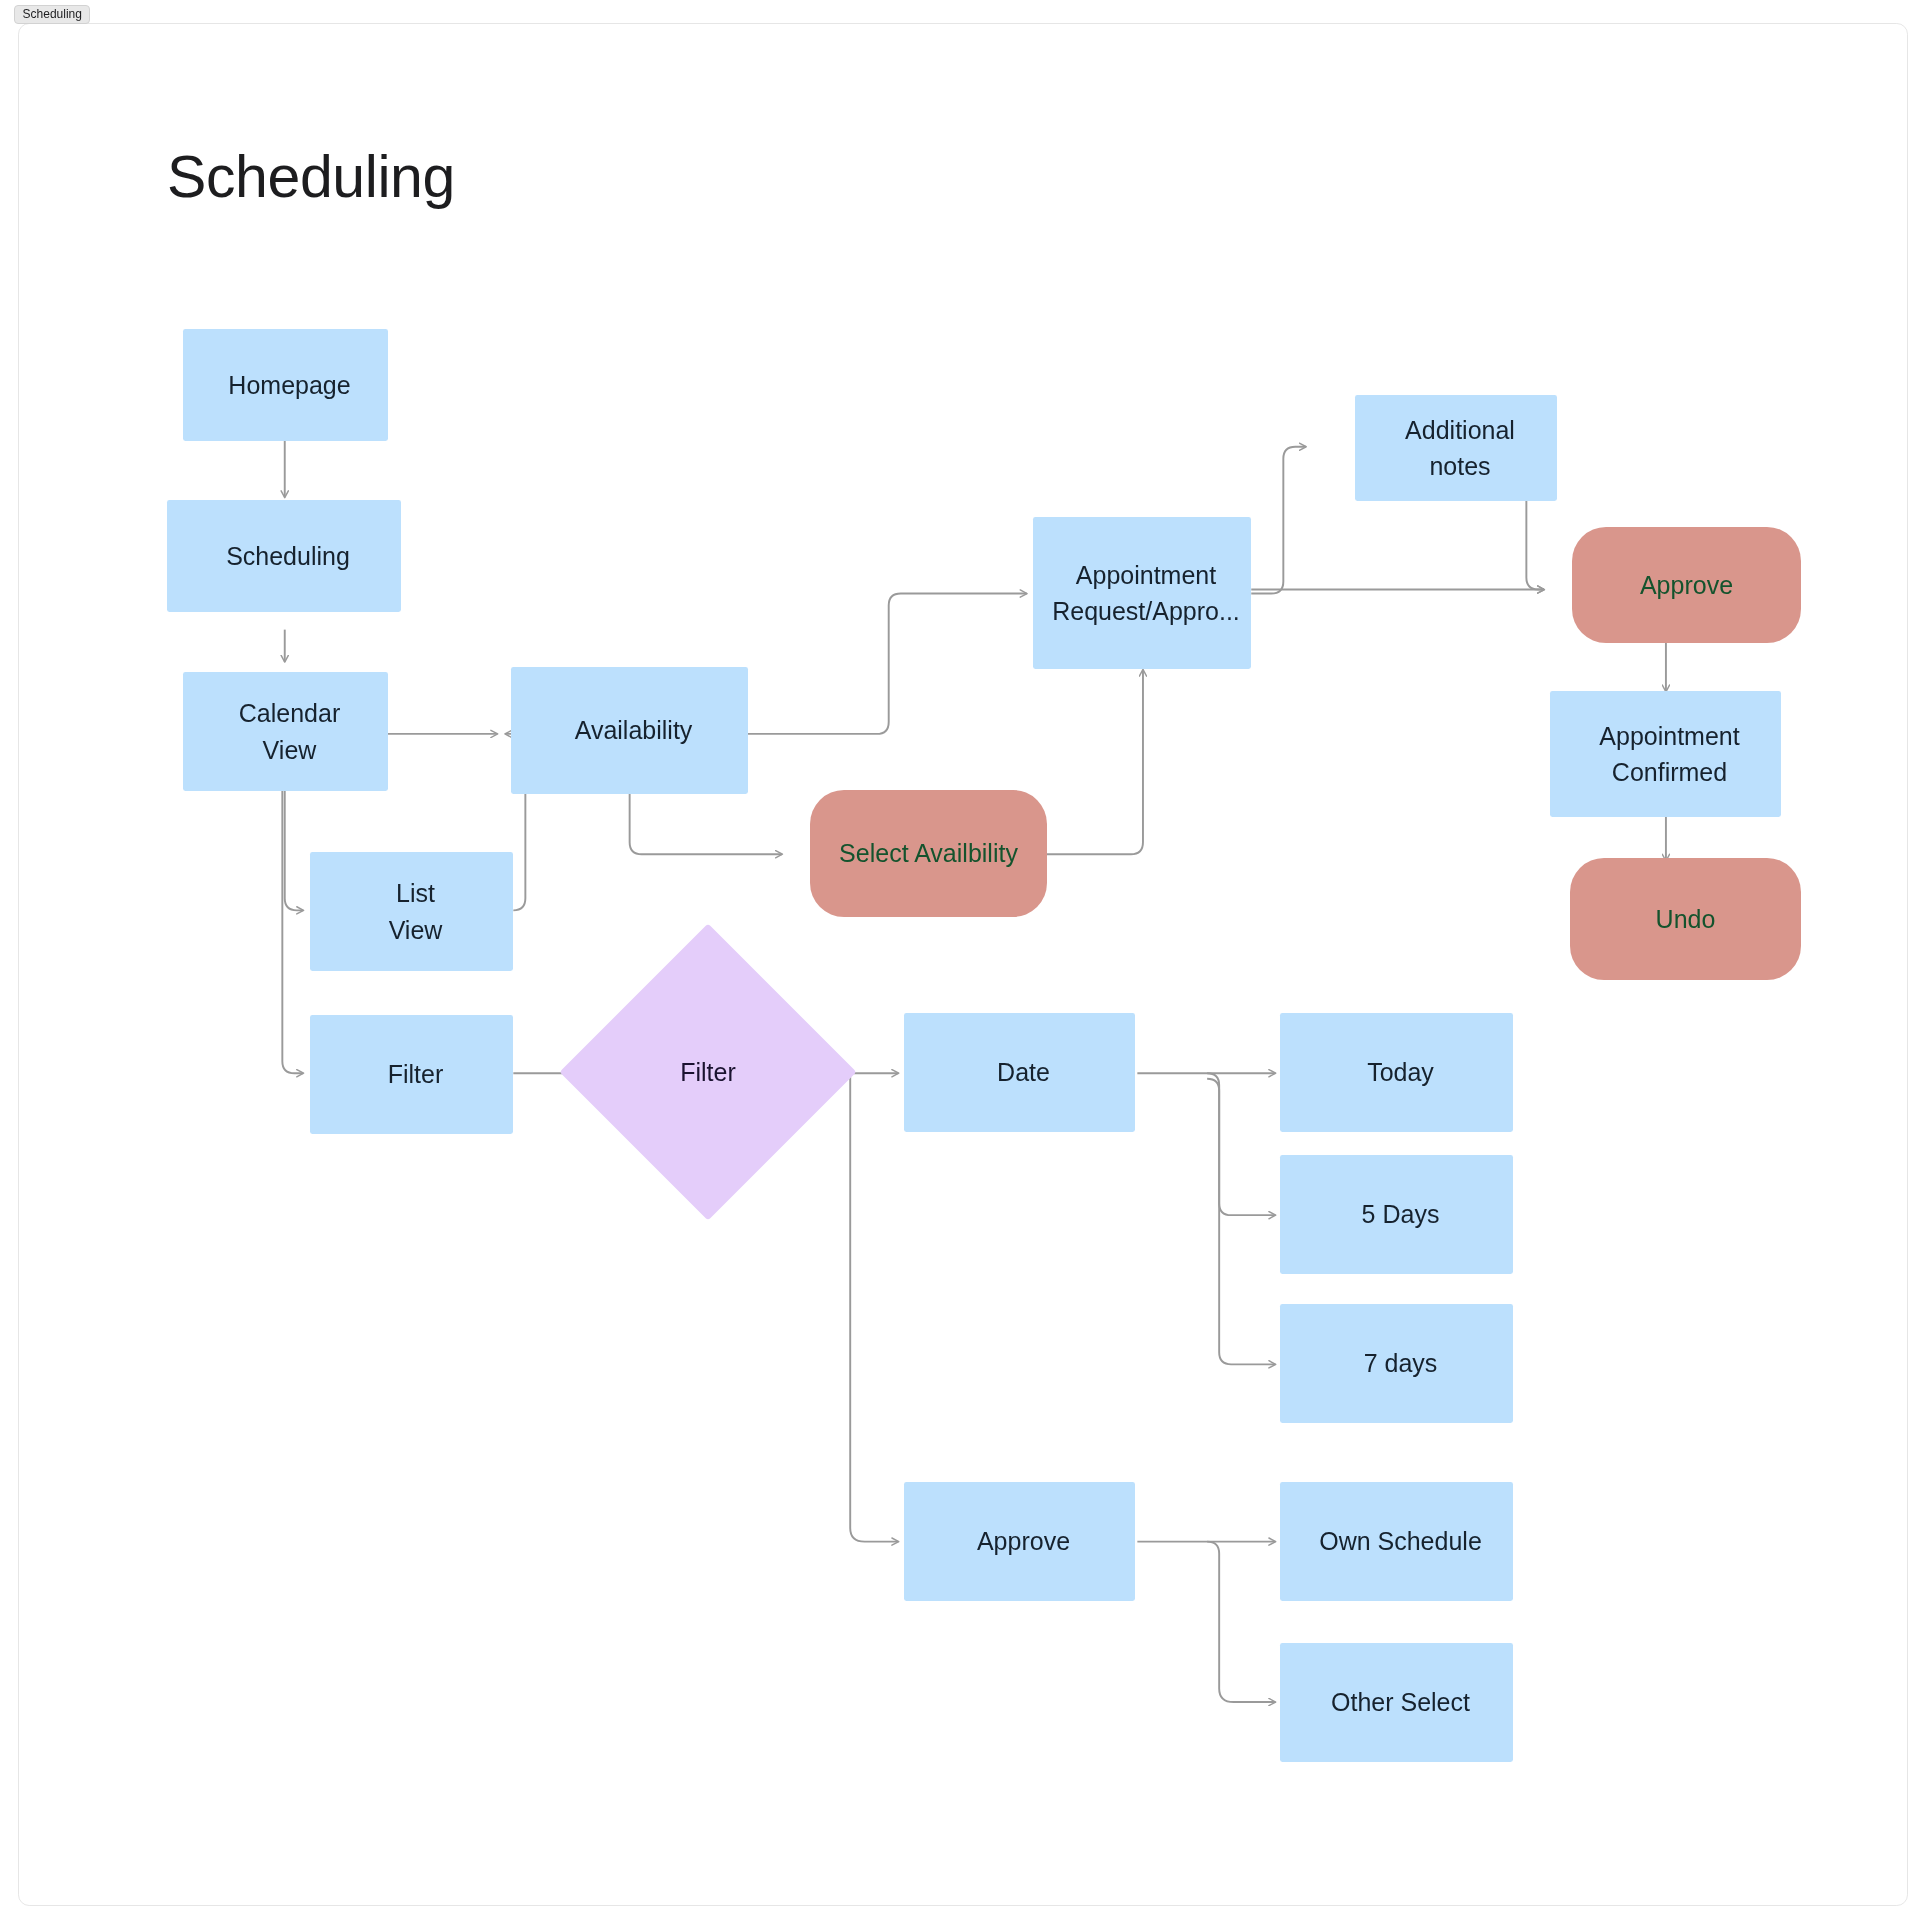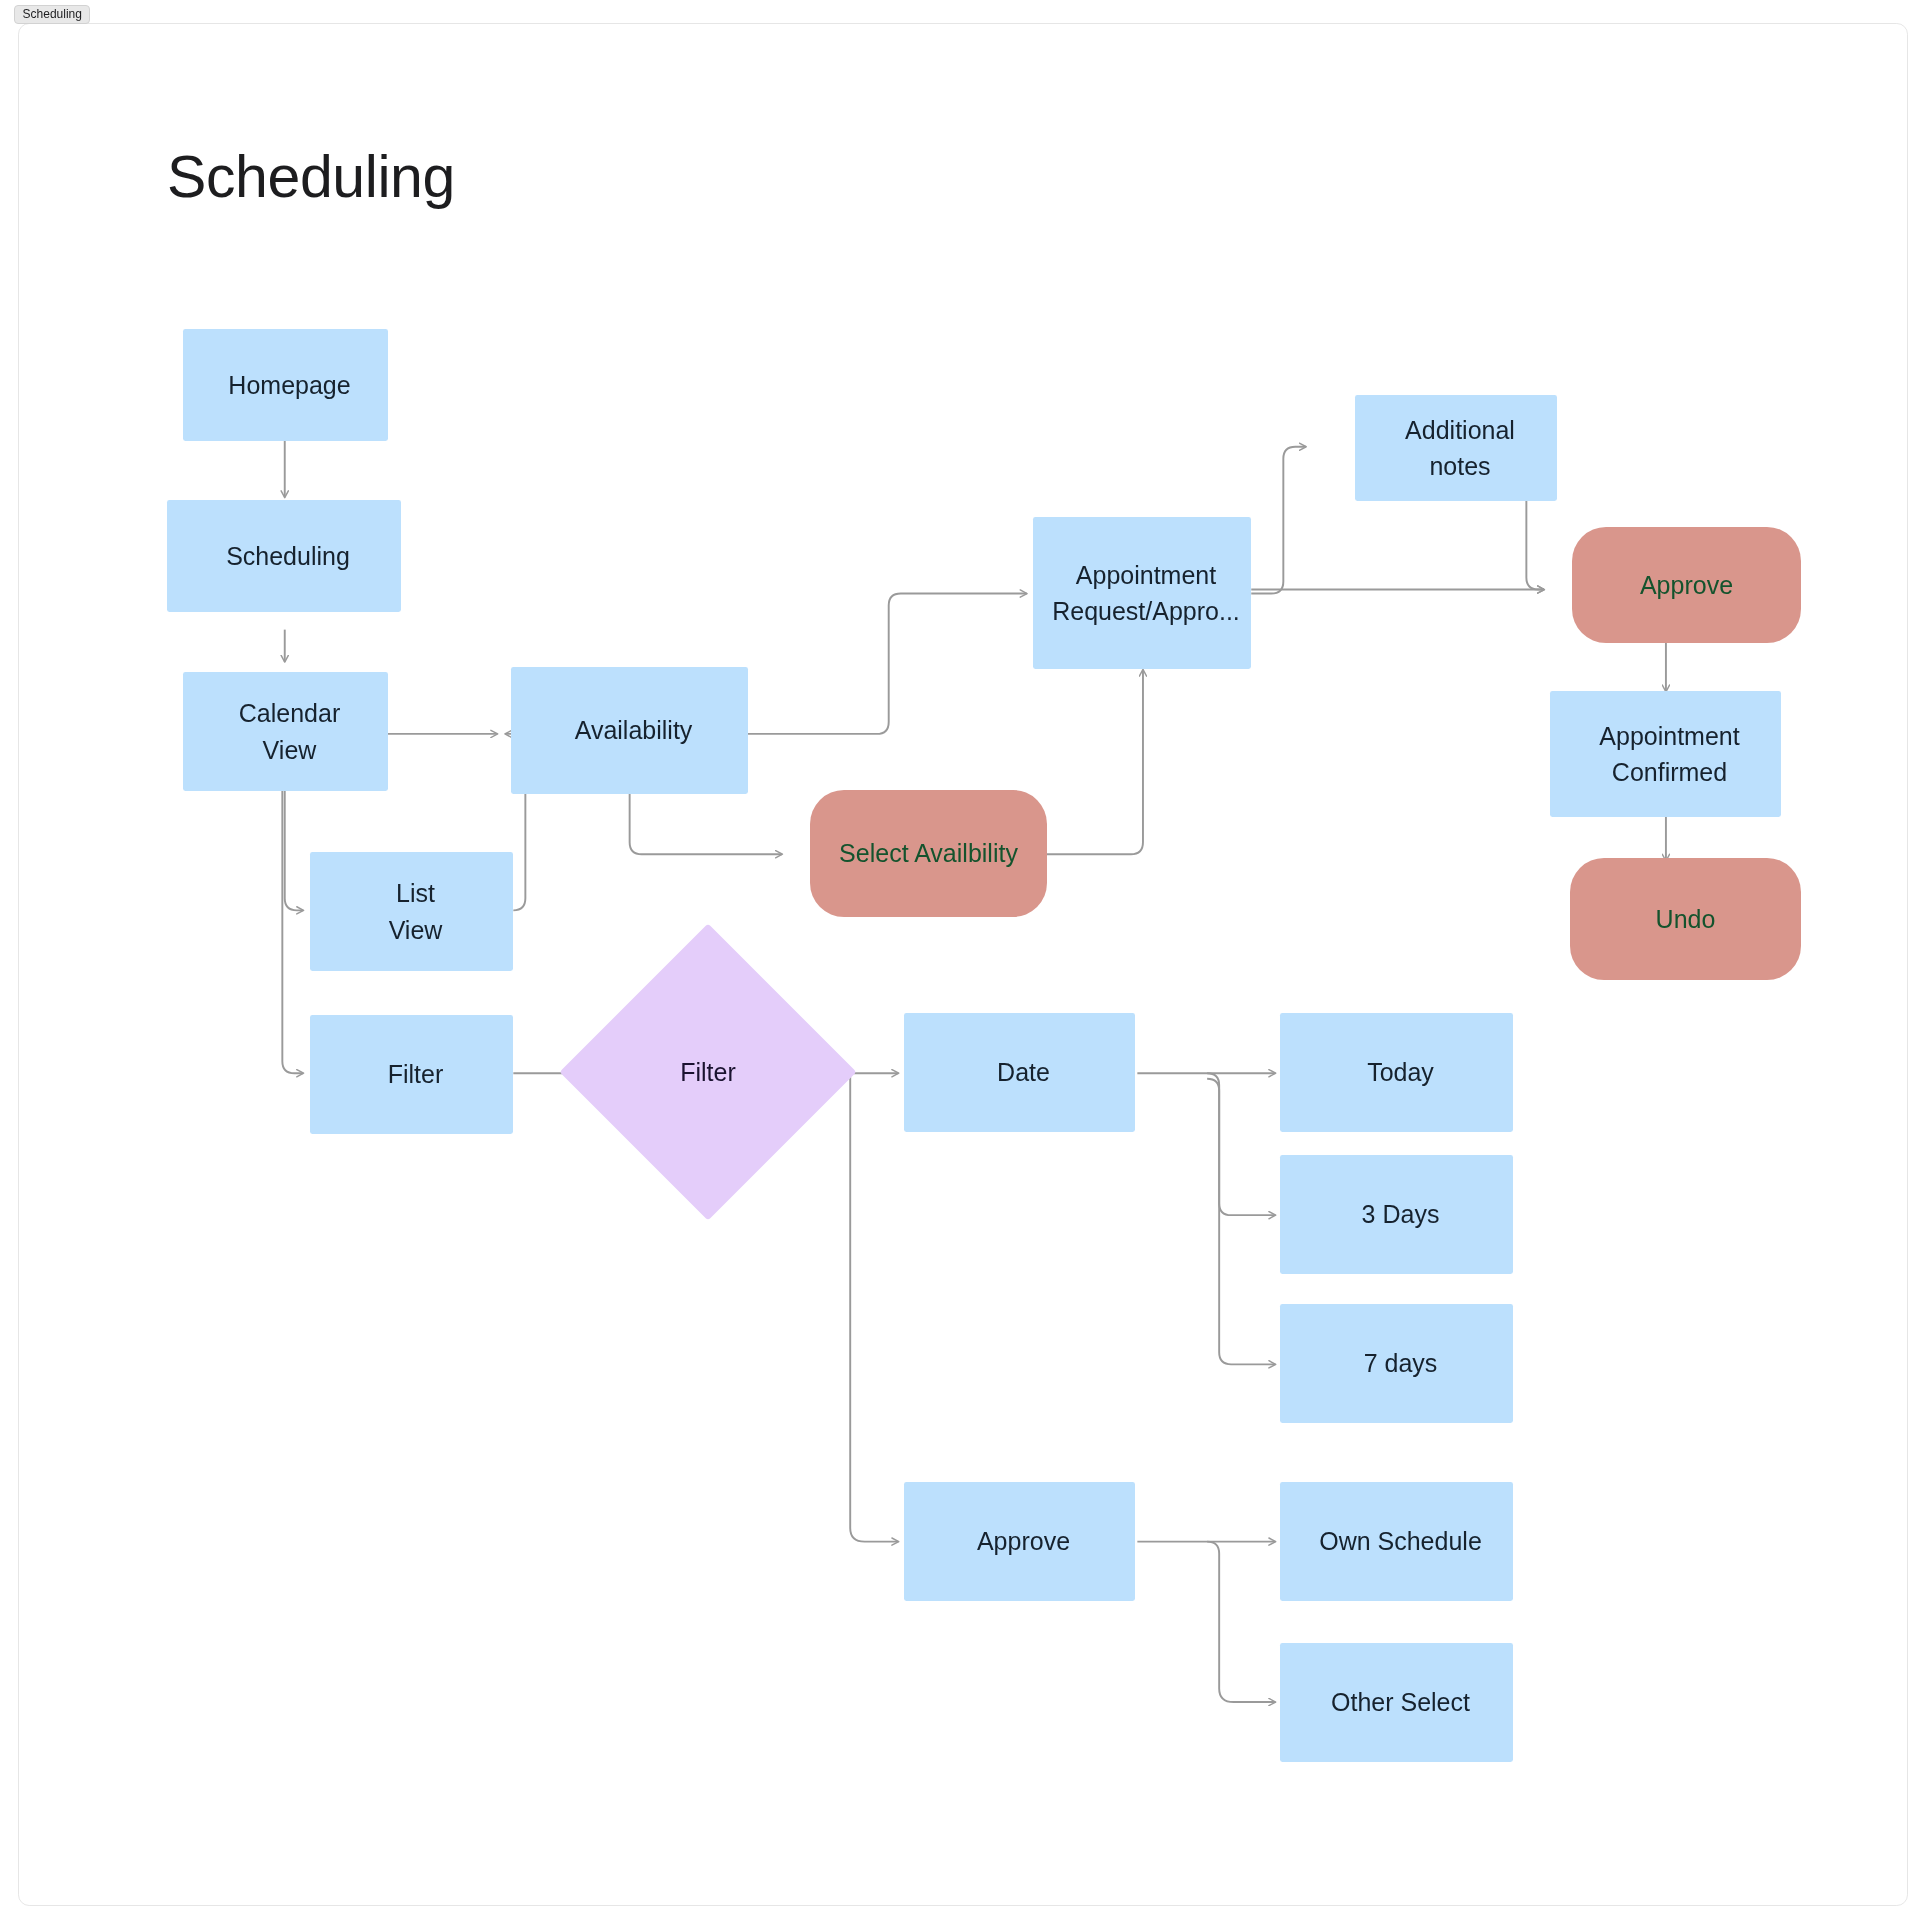--- a/index.html
+++ b/index.html
@@ -207,21 +207,21 @@
 
   <div class="node rect" style="left:1550px; top:691px; width:231px; height:126px;">Appointment
 Confirmed</div>
 
   <div class="node rounded" style="left:1550px; top:858px; width:231px; height:122px;">Undo</div>
 
   <div class="node rect" style="left:904px; top:1013px; width:231px; height:119px;">Date</div>
 
   <div class="node rect" style="left:1280px; top:1013px; width:233px; height:119px;">Today</div>
 
-  <div class="node rect" style="left:1280px; top:1155px; width:233px; height:119px;">3 Days</div>
+  <div class="node rect" style="left:1280px; top:1155px; width:233px; height:119px;">5 Days</div>
 
   <div class="node rect" style="left:1280px; top:1304px; width:233px; height:119px;text-align:center;">7 days</div>
 
   <div class="node rect" style="left:904px; top:1482px; width:231px; height:119px;">Approve</div>
 
   <div class="node rect" style="left:1280px; top:1482px; width:233px; height:119px;">Own Schedule</div>
 
   <div class="node rect" style="left:1280px; top:1643px; width:233px; height:119px;">Other Select</div>
 
 </div>

